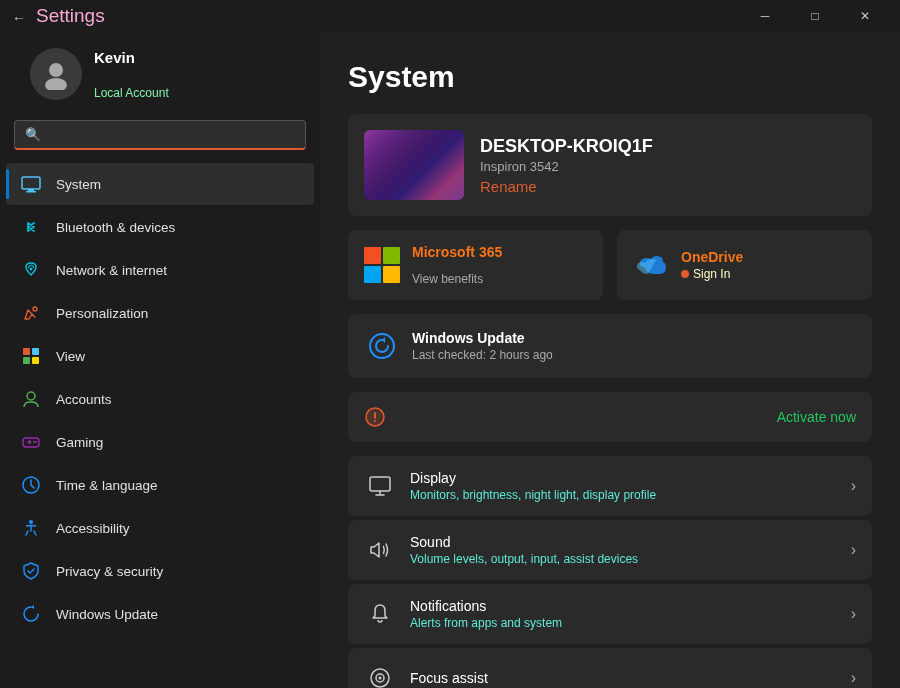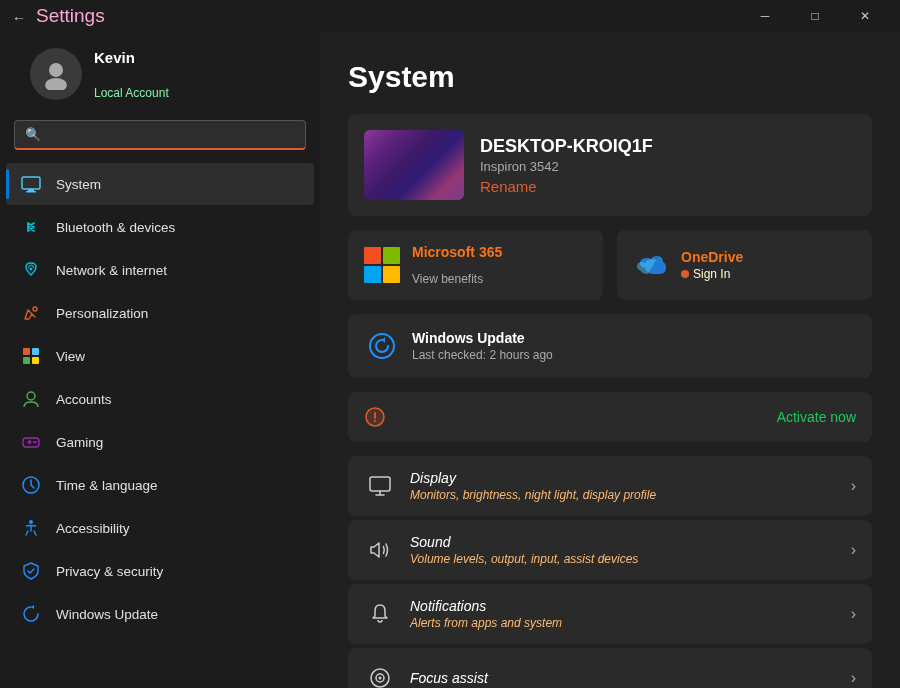--- a/index.html
+++ b/index.html
@@ -296,23 +296,23 @@
     .setting-row-icon {
       width: 32px;
       height: 32px;
       display: flex;
       align-items: center;
       justify-content: center;
       font-size: 18px;
       color: #ccc;
       flex-shrink: 0;
     }
-    .setting-row-text { flex: 1; font-style: italic; }
+    .setting-row-text { flex: 1; }
     .setting-row-title { font-size: 14px; font-weight: 500; color: #fff; }
-    .setting-row-sub { font-size: 12px; color: #fdba74; margin-top: 2px; }
+    .setting-row-sub { font-size: 12px; color: #5eead4; margin-top: 2px; }
     .setting-row-chevron { color: #aaa; font-size: 16px; }
 
     
     .icon-blue { color: #1e90ff; }
     .icon-orange { color: #e05c2e; }
     .icon-teal { color: #00b4d8; }
 
     
     .ms365-icon {
       width: 36px;

